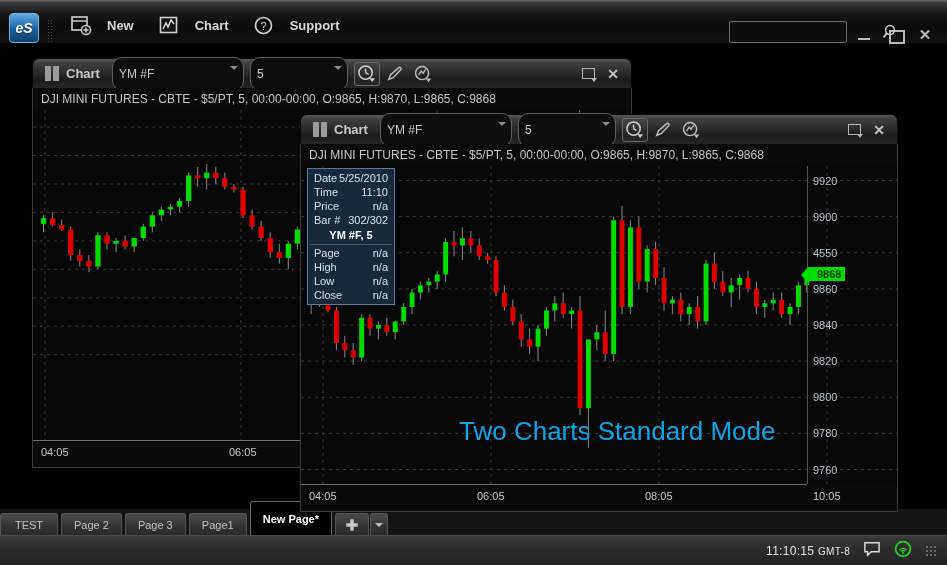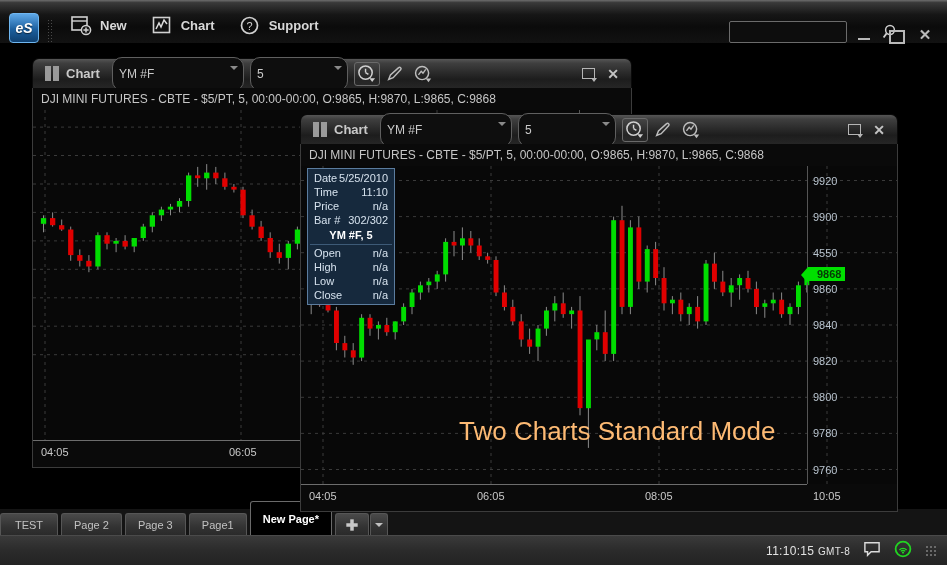--- a/index.html
+++ b/index.html
@@ -26,21 +26,21 @@
     color: #fff; font-size: 14px; font-weight: bold; font-style: italic;
     display: flex; align-items: center; justify-content: center;
     text-shadow: 0 1px 1px rgba(0,0,0,.6);
   }
   .grip {
     width: 5px; height: 24px; margin-left: 8px; margin-right: 4px;
     background-image: radial-gradient(circle, #4a4a4a 1px, transparent 1px);
     background-size: 3px 3px;
   }
   .tb-item {
-    display: flex; align-items: center; gap: 8px;
+    display: flex; align-items: center; gap: 15px;
     height: 36px; padding: 0 10px; margin-left: 4px; border-radius: 3px;
   }
   .tb-item .lbl { font-size: 13px; font-weight: bold; color: #d8d8d8; }
   .tb-icon { width: 22px; height: 21px; display: block; }
   .search-wrap {
     margin-left: auto; margin-right: 10px;
     width: 118px; height: 22px; background: #0d0d0d;
     border: 1px solid #6b6b6b; border-radius: 2px;
     display: flex; align-items: center;
   }
@@ -129,21 +129,21 @@
     background: #16293d; border: 1px solid #5b7c9e;
     font-size: 11px; color: #d6e2ee; padding: 2px 0;
   }
   .dp-row { display: flex; justify-content: space-between; padding: 1px 6px; }
   .dp-row .k { }
   .dp-row .v { }
   .dp-sym { text-align: center; font-weight: bold; color: #ffffff; padding: 2px 6px; }
   .dp-sep { height:1px; background:#3d5a77; margin: 1px 2px; }
 
   .overlay-text {
-    position: absolute; font-size: 26px; color: #fdba74; font-weight: normal;
+    position: absolute; font-size: 26px; color: #0ea5e9; font-weight: normal;
     white-space: nowrap; z-index: 5;
   }
 
   
   .tabbar {
     position: absolute; left: 0; bottom: 30px; width: 947px; height: 26px;
     background: #141414; display: flex; align-items: flex-end; 
   }
   .ptab {
     height: 22px; min-width: 58px; padding: 0 12px; margin-right: 3px;
@@ -633,21 +633,21 @@
           <span class="k">Price</span>
           <span class="v">n/a</span>
         </div>
         <div class="dp-row">
           <span class="k">Bar #</span>
           <span class="v">302/302</span>
         </div>
         <div class="dp-sym">YM #F, 5</div>
         <div class="dp-sep"></div>
         <div class="dp-row">
-          <span class="k">Open</span>
+          <span class="k">Page</span>
           <span class="v">n/a</span>
         </div>
         <div class="dp-row">
           <span class="k">High</span>
           <span class="v">n/a</span>
         </div>
         <div class="dp-row">
           <span class="k">Low</span>
           <span class="v">n/a</span>
         </div>

